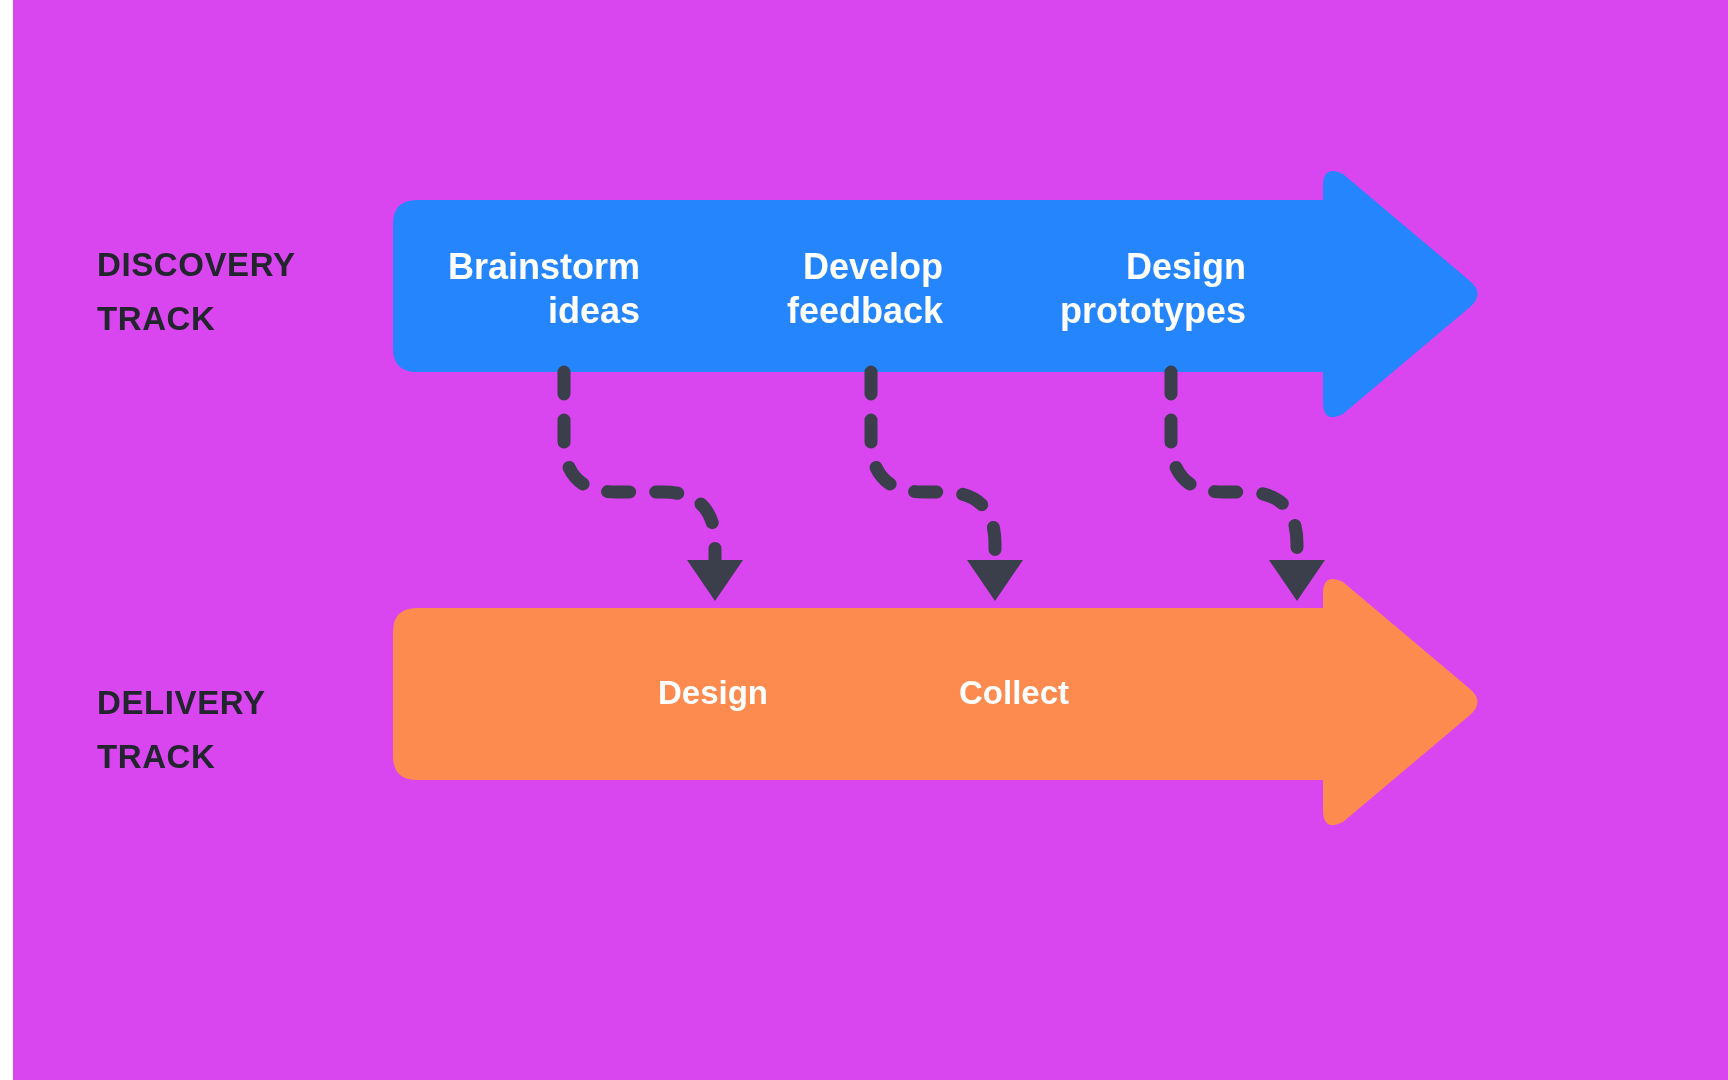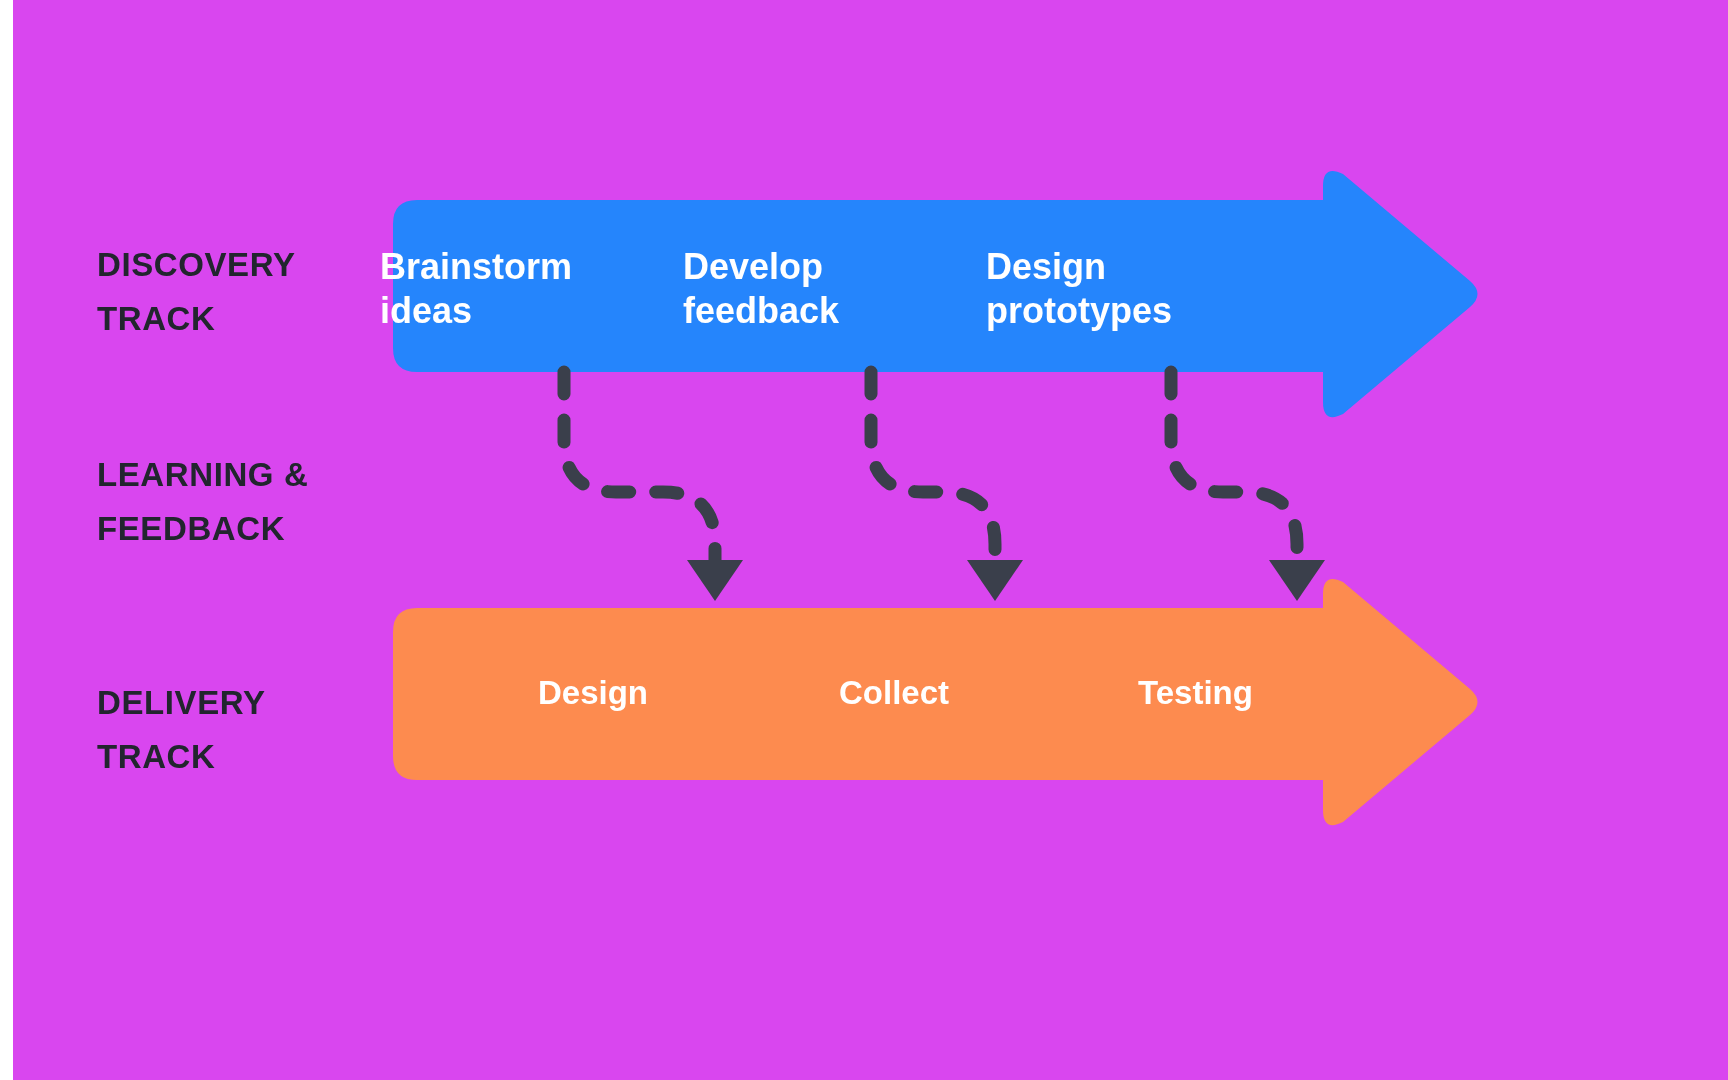--- a/index.html
+++ b/index.html
@@ -43,21 +43,21 @@
     position: absolute;
     left: 0;
     top: 0;
     width: 1728px;
     height: 1080px;
   }
 
   
   .stage-text {
     position: absolute;
-    text-align: left;
+    text-align: right;
     color: #ffffff;
     font-weight: bold;
     line-height: 1.22;
     white-space: pre-line;
     pointer-events: auto;
   }
   .discovery-stage {
     font-size: 36px;
     width: 260px;
     top: 245px;
@@ -75,22 +75,20 @@
   #stage-v2 { left: 1125px; }
 </style>
 </head>
 <body>
 
 <div id="canvas">
 
   <div class="track-label" id="label-discovery">DISCOVERY
 TRACK</div>
 
-  <div class="track-label" id="label-learning">LEARNING &amp;
-FEEDBACK</div>
 
   <div class="track-label" id="label-delivery">DELIVERY
 TRACK</div>
 
   <svg id="arrow-layer" viewBox="0 0 1728 1080">
 
     <path fill="#2585FC" d="M 404 200
              L 1310 200
              Q 1310 200 1310 200
              L 1310 186
@@ -159,15 +157,14 @@
   <div class="stage-text discovery-stage" id="stage-d1">Develop
 feedback</div>
 
   <div class="stage-text discovery-stage" id="stage-d2">Design
 prototypes</div>
 
   <div class="stage-text delivery-stage" id="stage-v0">Design</div>
 
   <div class="stage-text delivery-stage" id="stage-v1">Collect</div>
 
-  <div class="stage-text delivery-stage" id="stage-v2">Testing</div>
 
 </div>
 
 </body></html>

